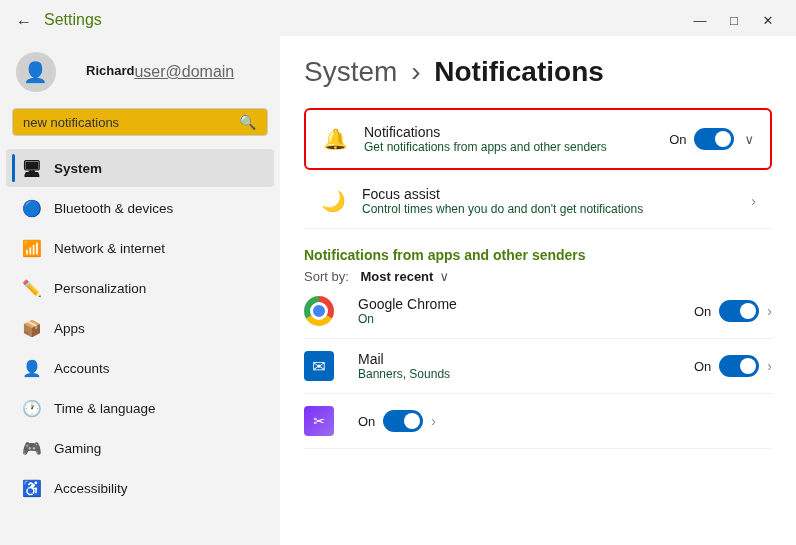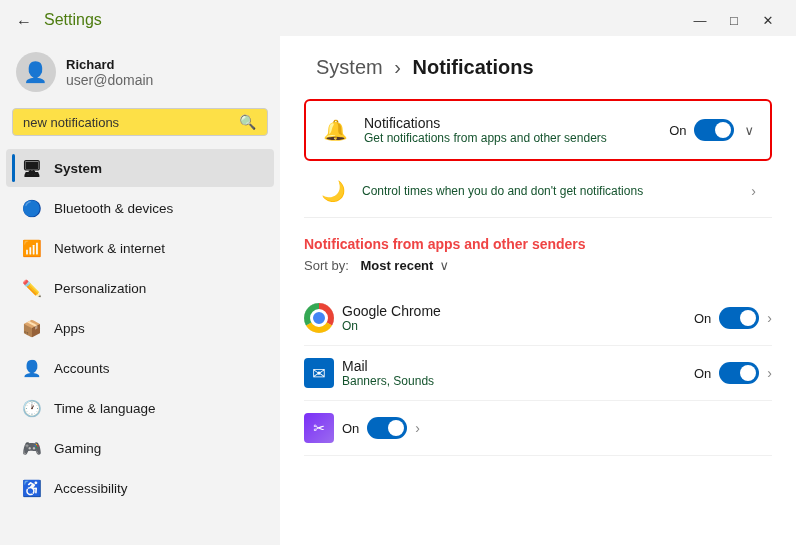--- a/index.html
+++ b/index.html
@@ -79,37 +79,39 @@
       border-radius: 50%;
       background: #d0d0d0;
       display: flex;
       align-items: center;
       justify-content: center;
       font-size: 20px;
       color: #888;
     }
     .user-info {
       display: flex;
-      flex-direction: column;
+      flex-direction: row;
+      margin-left: 20px;
     }
     .user-name {
       font-size: 13px;
       font-weight: 600;
       color: #1a1a1a;
     }
     .user-sub {
-      font-size: 14px;
+      font-size: 16px;
       color: #666;
+      text-decoration: underline;
     }
 
     .search-box {
       margin: 0 12px 12px 12px;
       display: flex;
       align-items: center;
-      background: #fde047;
+      background: #eab308;
       border: 1px solid #ccc;
       border-radius: 4px;
       padding: 5px 10px;
       gap: 6px;
     }
     .search-box input {
       border: none;
       outline: none;
       font-size: 13px;
       color: #333;
@@ -159,24 +161,23 @@
 
     
     .content {
       flex: 1;
       background: white;
       overflow-y: auto;
       padding: 20px 24px;
     }
 
     .page-header {
-      font-size: 20px;
+      font-size: 28px;
       color: #1a1a1a;
       margin-bottom: 20px;
-      margin-left: 12px;
     }
     .page-header .breadcrumb-parent {
       font-weight: 400;
       color: #555;
     }
     .page-header .breadcrumb-sep {
       font-weight: 400;
       color: #555;
       margin: 0 6px;
     }
@@ -271,40 +272,40 @@
     .chevron-down {
       color: #555;
       font-size: 13px;
       margin-left: 2px;
     }
 
     
     .section-header {
       font-size: 14px;
       font-weight: 600;
-      color: #ef4444;
+      color: #4d7c0f;
       margin: 18px 0 6px 0;
     }
     .sort-row {
       font-size: 13px;
       color: #555;
-      margin-bottom: 18px;
+      margin-bottom: 0;
       display: flex;
       align-items: center;
       gap: 4px;
     }
     .sort-row strong {
       color: #1a1a1a;
       cursor: pointer;
     }
 
     .app-card {
       display: flex;
       align-items: center;
-      gap: 8px;
+      gap: 24px;
       padding: 12px 0;
       border-bottom: 1px solid #f0f0f0;
     }
 
     .app-icon {
       width: 30px;
       height: 30px;
       border-radius: 6px;
       display: flex;
       align-items: center;
@@ -452,20 +453,21 @@
       <div class="card-right">
         <span class="card-status">On</span>
         <div class="toggle"></div>
         <span class="chevron-down">∨</span>
       </div>
     </div>
 
     <div class="setting-card">
       <div class="card-icon">🌙</div>
       <div class="card-text">
+        <div class="card-title">Focus assist</div>
         <div class="card-sub">Control times when you do and don't get notifications</div>
       </div>
       <div class="card-right">
         <span class="chevron-right">›</span>
       </div>
     </div>
 
     <div class="section-header">Notifications from apps and other senders</div>
     <div class="sort-row">
       <span>Sort by:</span>

